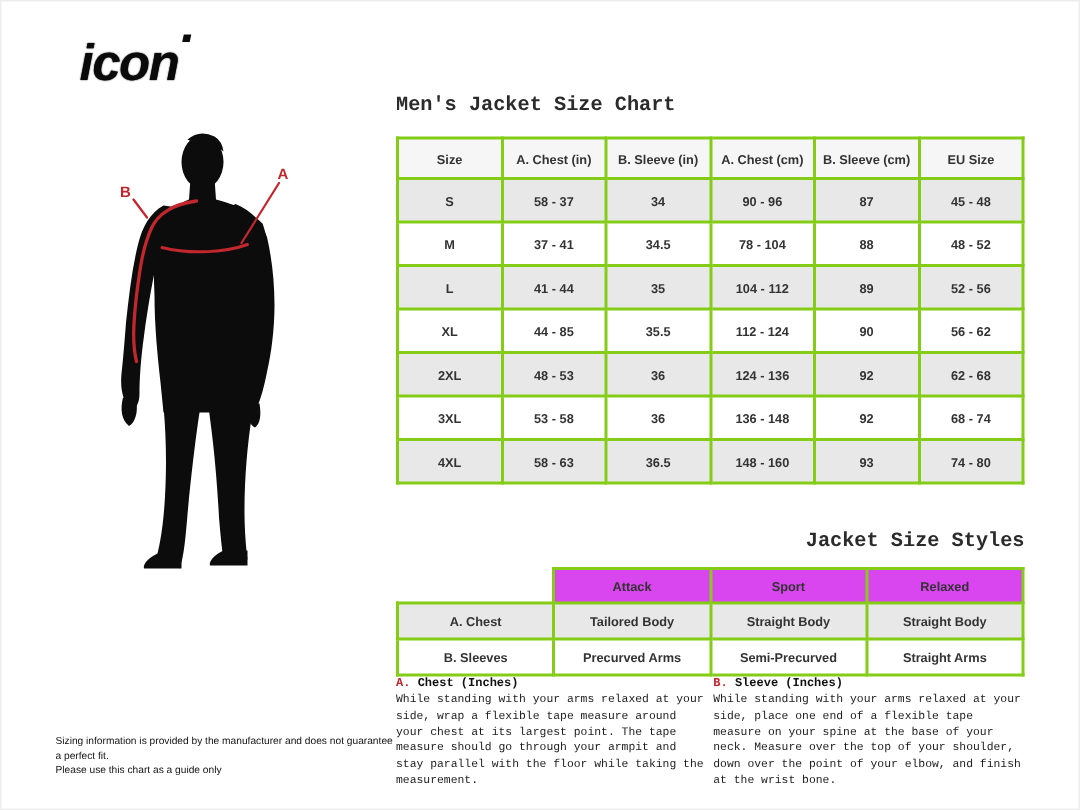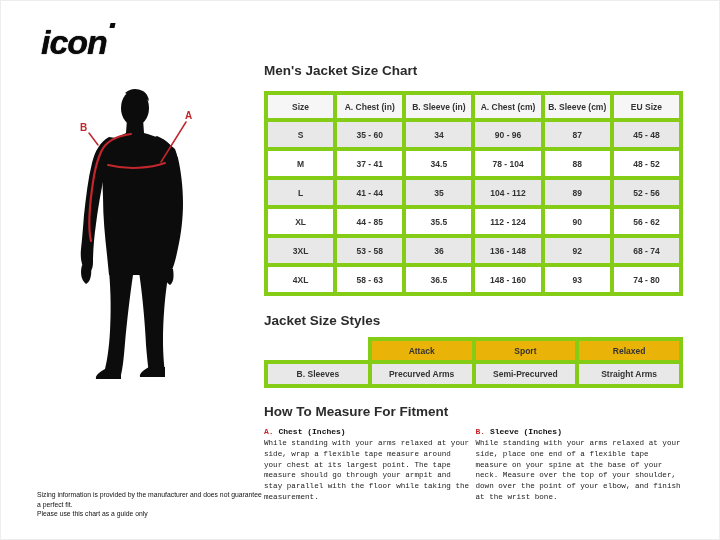--- a/index.html
+++ b/index.html
@@ -1,42 +1,42 @@
 <!DOCTYPE html>
 <html><head>
 <meta charset="utf-8">
 <style>
   * { margin:0; padding:0; box-sizing:border-box; }
   html,body { width:720px; height:540px; }
   body { font-family:"Liberation Sans", sans-serif; background:#ffffff; color:#222; }
   #page { position:relative; width:720px; height:540px; background:#fff; overflow:hidden; border:1px solid #ededed; }
 
   
-  .logo { position:absolute; left:40px; top:22px; display:flex; align-items:flex-start; }
+  .logo { position:absolute; left:52px; top:22px; display:flex; align-items:flex-start; }
   .logo-text { font-size:34px; font-weight:900; font-style:italic; letter-spacing:-1px; color:#0a0a0a;
                text-shadow:0 0 1px #000; }
   .logo-mark { width:5px; height:5px; background:#0a0a0a; margin:0 0 5px 3px; transform:skewX(-12deg); }
 
   
   #figure { position:absolute; left:52px; top:84px; }
 
   
   .right { position:absolute; left:263px; top:62px; width:419px; }
-  h2 { font-size:13.5px; font-weight:700; color:#2b2b2b; }
+  h2 { font-size:13.5px; font-weight:700; color:#2b2b2b;font-family:Liberation Mono, monospace; }
   #size-title { margin-bottom:13px; }
-  #styles-title { margin-top:17px; margin-bottom:9px; }
+  #styles-title { margin-top:31px; margin-bottom:9px;text-align:right; }
   #measure-title { margin-top:16px; margin-bottom:8px; }
 
   table { width:100%; border-collapse:collapse; table-layout:fixed; }
-  th, td { border:4px solid #84cc16; text-align:center; vertical-align:middle;
+  th, td { border:2px solid #84cc16; text-align:center; vertical-align:middle;
            font-size:8.5px; font-weight:700; color:#333; }
   table.size th { height:27px; background:#f6f6f6; }
   table.size td { height:29px; }
   table.size tbody tr:nth-child(odd) { background:#e8e8e8; }
-  table.styles th { height:23px; background:#eab308; }
+  table.styles th { height:23px; background:#d946ef; }
   table.styles td { height:24px; }
   table.styles tbody tr:nth-child(odd) { background:#e8e8e8; }
   table.styles th.ghost { border:none; background:transparent; }
 
   .measure-cols { display:flex; gap:4px;font-family:Liberation Mono, monospace; }
   .measure-col { flex:1; }
   .measure-col h4 { font-size:8px; font-weight:700; color:#111; margin-bottom:2px; }
   .measure-col .letter { color:#c1272d; }
   .measure-col p { font-size:7.6px; line-height:1.42; color:#1c1c1c; }
 
@@ -95,21 +95,21 @@
             <th>A. Chest (in)</th>
             <th>B. Sleeve (in)</th>
             <th>A. Chest (cm)</th>
             <th>B. Sleeve (cm)</th>
             <th>EU Size</th>
           </tr>
         </thead>
         <tbody>
           <tr>
             <td>S</td>
-            <td>35 - 60</td>
+            <td>58 - 37</td>
             <td>34</td>
             <td>90 - 96</td>
             <td>87</td>
             <td>45 - 48</td>
           </tr>
           <tr>
             <td>M</td>
             <td>37 - 41</td>
             <td>34.5</td>
             <td>78 - 104</td>
@@ -126,20 +126,28 @@
           </tr>
           <tr>
             <td>XL</td>
             <td>44 - 85</td>
             <td>35.5</td>
             <td>112 - 124</td>
             <td>90</td>
             <td>56 - 62</td>
           </tr>
           <tr>
+            <td>2XL</td>
+            <td>48 - 53</td>
+            <td>36</td>
+            <td>124 - 136</td>
+            <td>92</td>
+            <td>62 - 68</td>
+          </tr>
+          <tr>
             <td>3XL</td>
             <td>53 - 58</td>
             <td>36</td>
             <td>136 - 148</td>
             <td>92</td>
             <td>68 - 74</td>
           </tr>
           <tr>
             <td>4XL</td>
             <td>58 - 63</td>
@@ -156,29 +164,34 @@
         <thead>
           <tr>
             <th class="ghost"></th>
             <th>Attack</th>
             <th>Sport</th>
             <th>Relaxed</th>
           </tr>
         </thead>
         <tbody>
           <tr>
+            <td>A. Chest</td>
+            <td>Tailored Body</td>
+            <td>Straight Body</td>
+            <td>Straight Body</td>
+          </tr>
+          <tr>
             <td>B. Sleeves</td>
             <td>Precurved Arms</td>
             <td>Semi-Precurved</td>
             <td>Straight Arms</td>
           </tr>
         </tbody>
       </table>
 
-    <h2 id="measure-title">How To Measure For Fitment</h2>
     <div class="measure-cols">
       <div class="measure-col">
         <h4>
           <span class="letter">A.</span>
           <span>Chest (Inches)</span>
         </h4>
         <p>While standing with your arms relaxed at your side, wrap a flexible tape measure around your chest at its largest point. The tape measure should go through your armpit and stay parallel with the floor while taking the measurement.</p>
       </div>
       <div class="measure-col">
         <h4>

